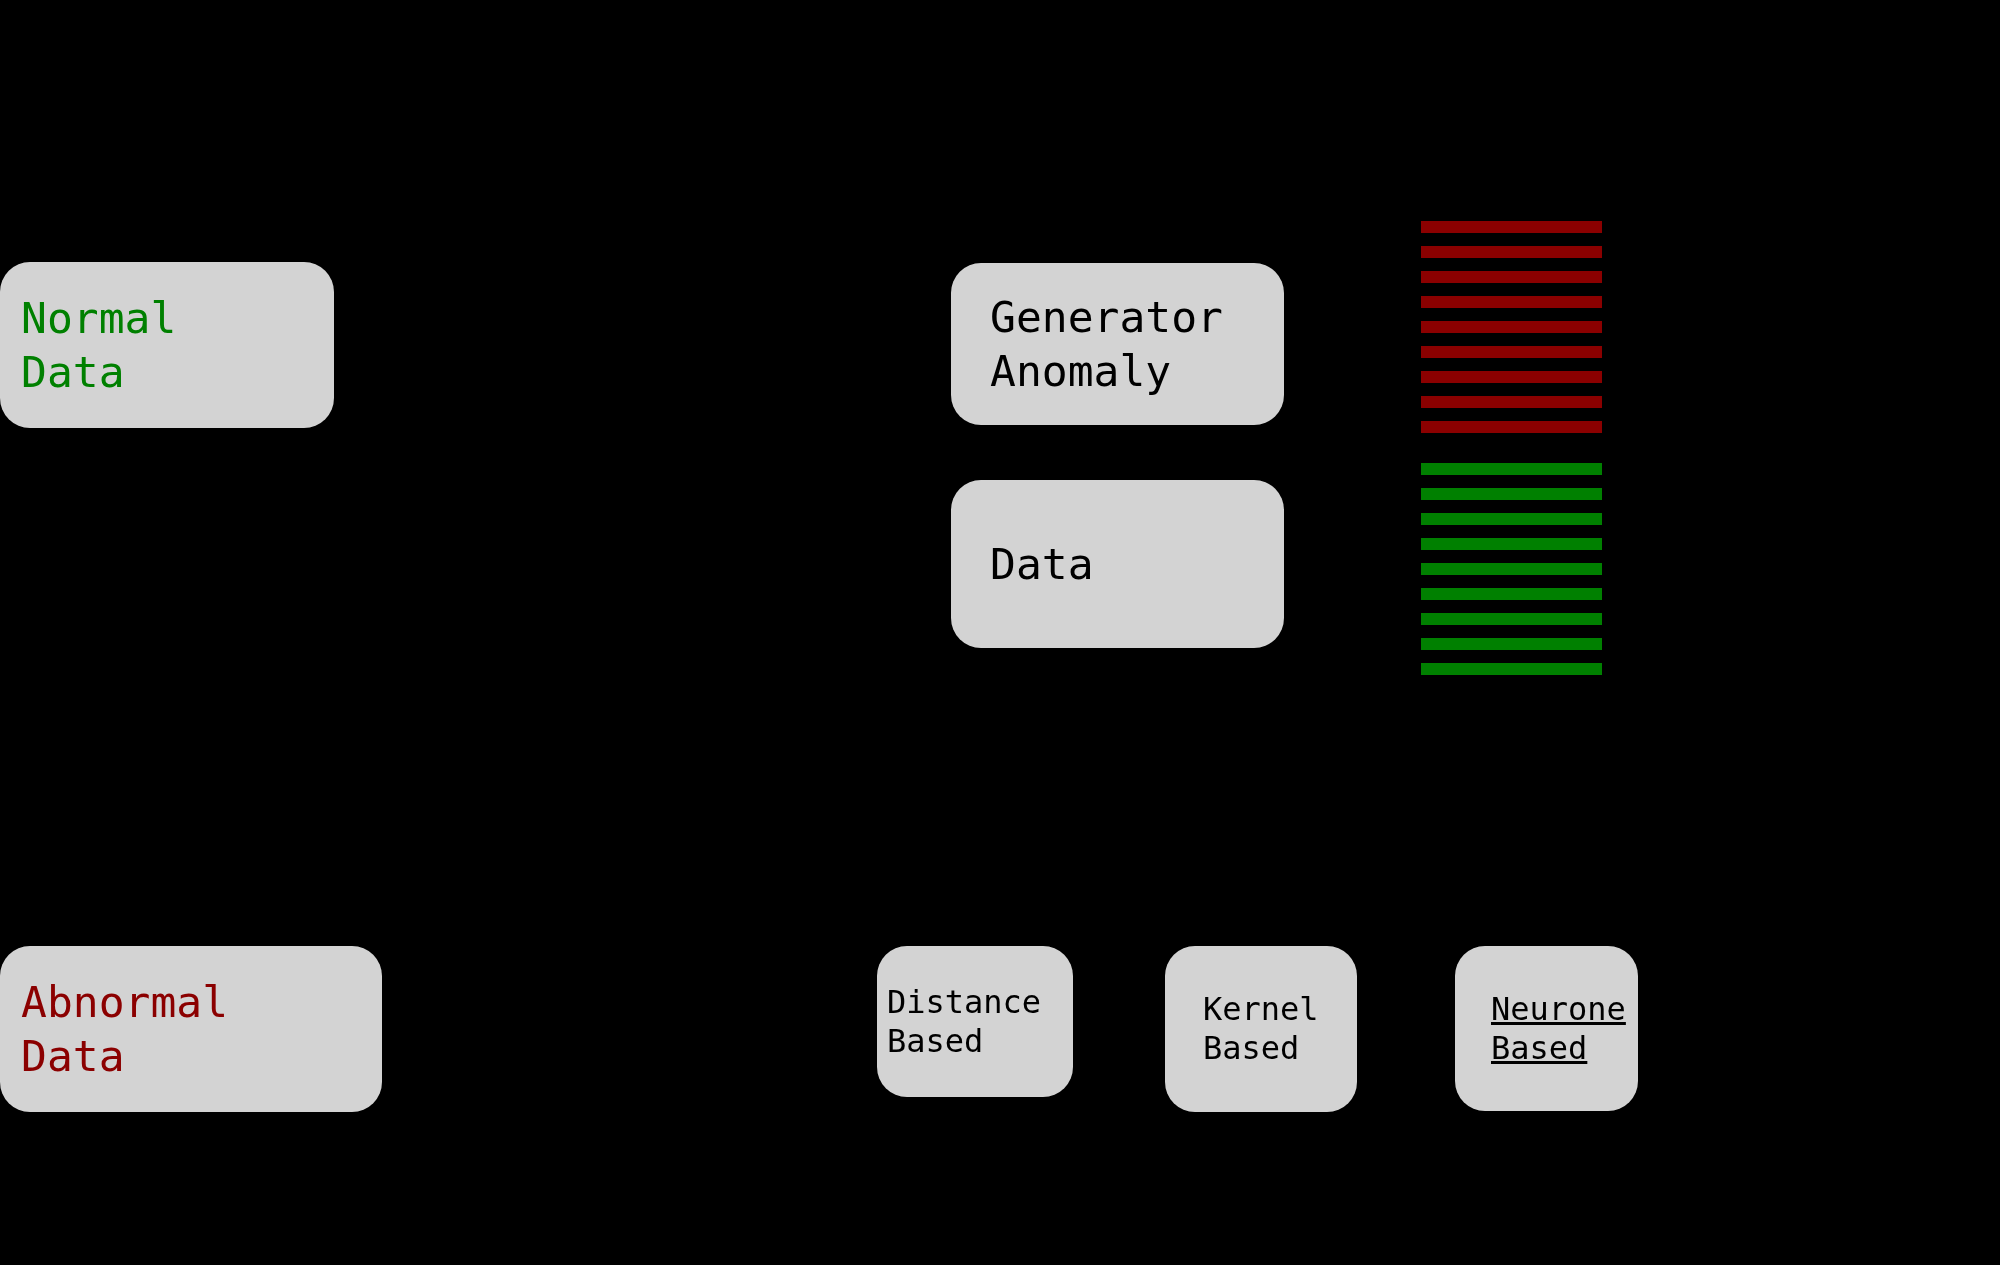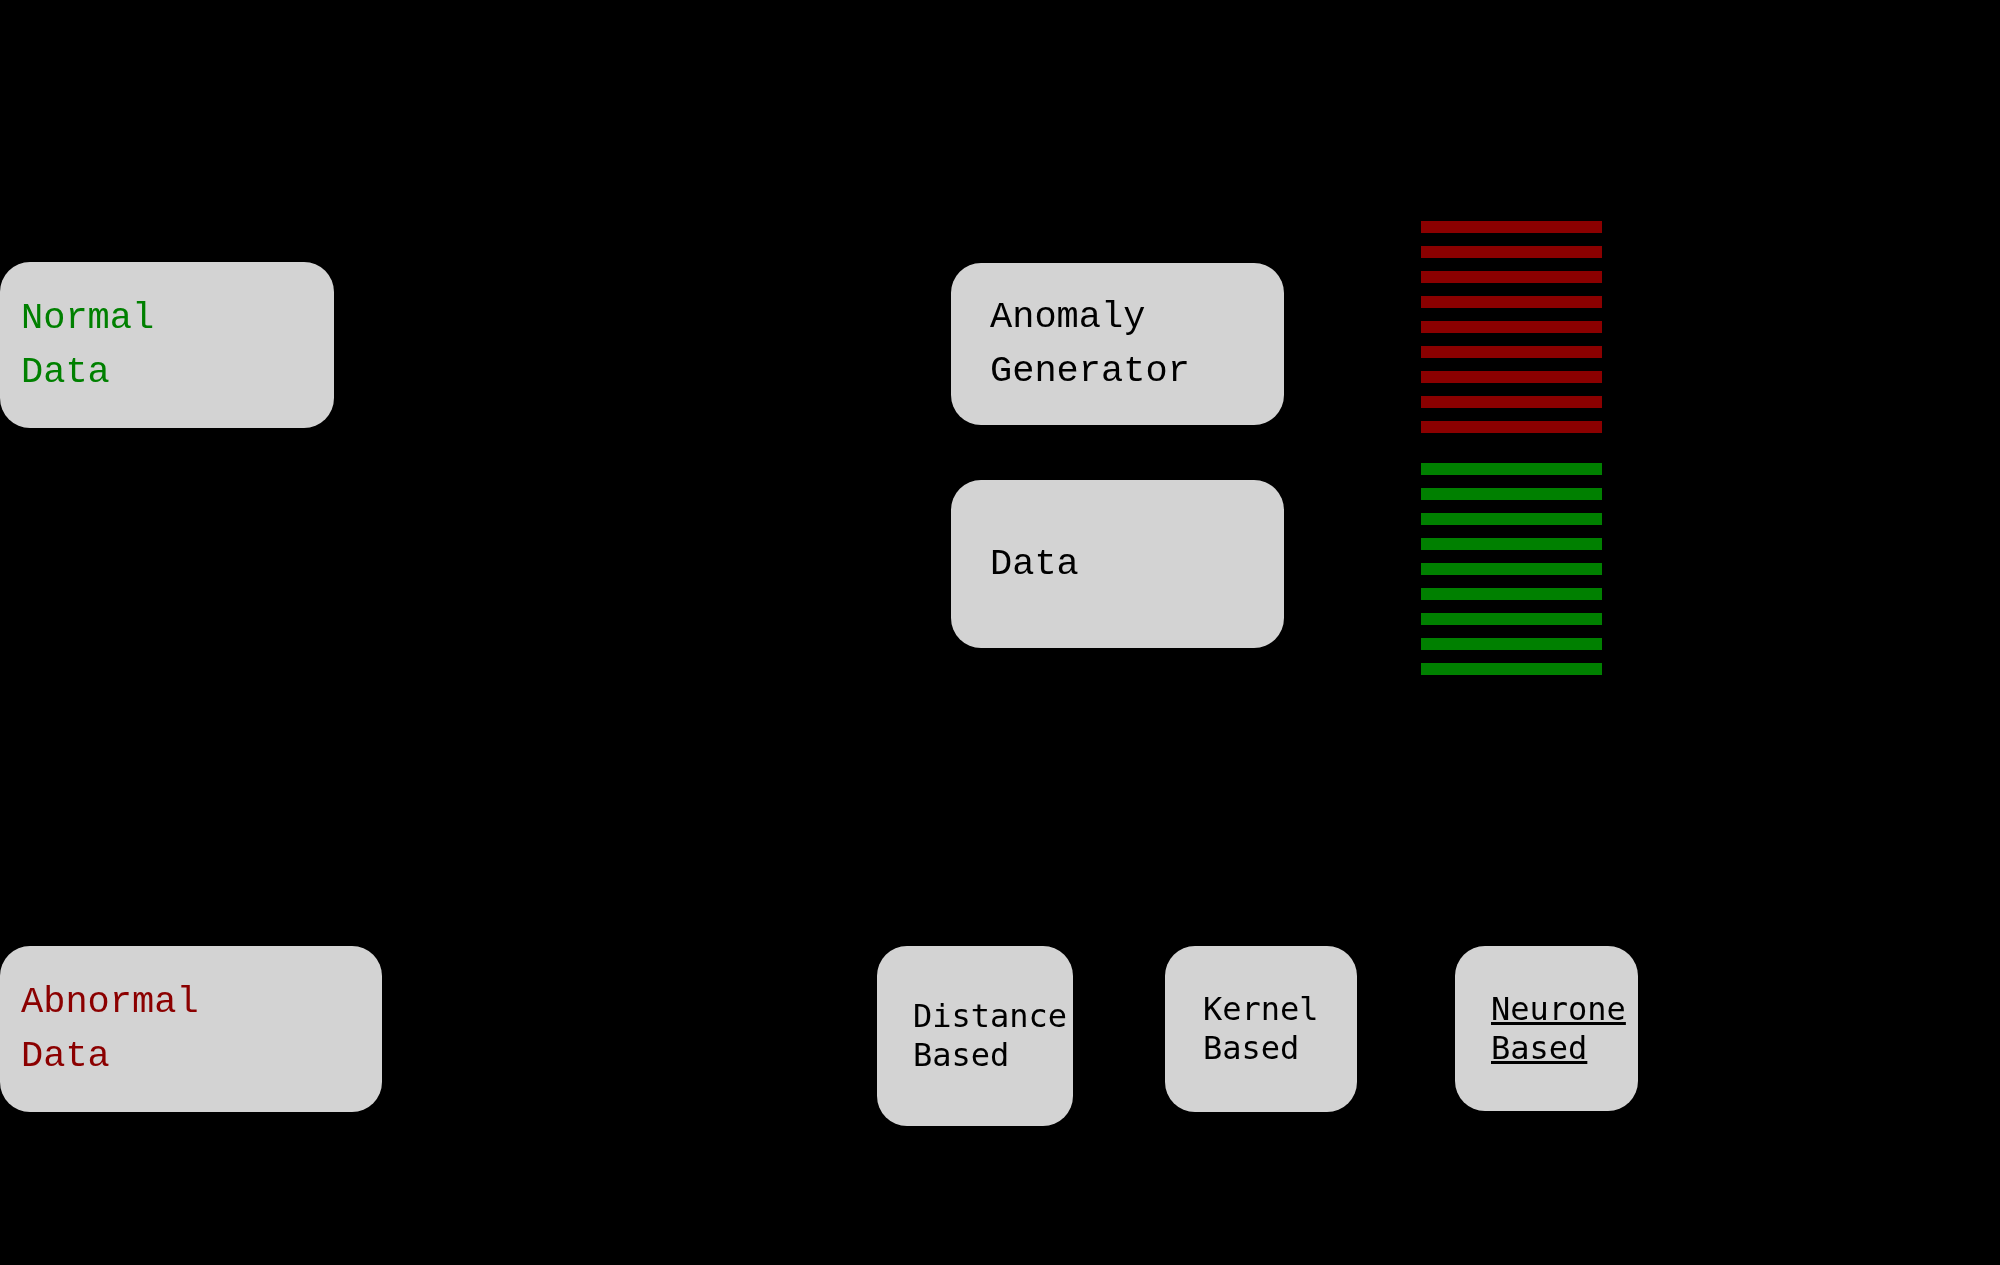--- a/index.html
+++ b/index.html
@@ -20,35 +20,34 @@
     background: #d3d3d3;
     border-radius: 30px;
     display: flex;
     flex-direction: column;
     justify-content: center;
   }
   .node .line {
     white-space: pre;
   }
   .txt-lg .line {
-    font-size: 37px;
+    font-size: 43px;
     line-height: 54px;
     letter-spacing: 0;
-    font-family: Liberation Mono, monospace;
   }
   .txt-sm .line {
     font-size: 32px;
     line-height: 39px;
   }
   
   .b-normal    { left: 0px;    top: 262px; width: 334px; height: 166px; padding-left: 21px; }
   .b-abnormal  { left: 0px;    top: 946px; width: 382px; height: 166px; padding-left: 21px; }
   .b-anomaly   { left: 951px;  top: 263px; width: 333px; height: 162px; padding-left: 39px; }
   .b-augmenter { left: 951px;  top: 480px; width: 333px; height: 168px; padding-left: 39px; }
-  .b-distance  { left: 877px;  top: 946px; width: 196px; height: 180px; padding-left: 36px; }
+  .b-distance  { left: 877px;  top: 946px; width: 196px; height: 151px; padding-left: 10px; }
   .b-kernel    { left: 1165px; top: 946px; width: 192px; height: 166px; padding-left: 38px; }
   .b-neurone   { left: 1455px; top: 946px; width: 183px; height: 165px; padding-left: 36px; text-decoration: underline; }
   
   .node { box-sizing: border-box; }
   
   .stack {
     position: absolute;
     left: 1421px;
     width: 181px;
   }
@@ -69,22 +68,22 @@
     <div class="line">Normal</div>
     <div class="line">Data</div>
   </div>
 
   <div class="node txt-lg b-abnormal" style="color: rgb(139, 0, 0);">
     <div class="line">Abnormal</div>
     <div class="line">Data</div>
   </div>
 
   <div class="node txt-lg b-anomaly" style="color: rgb(0, 0, 0);">
+    <div class="line">Generator</div>
     <div class="line">Anomaly</div>
-    <div class="line">Generator</div>
   </div>
 
   <div class="node txt-lg b-augmenter" style="color: rgb(0, 0, 0);">
     <div class="line">Data</div>
   </div>
 
   <div class="stack stack-abnormal">
       <div class="stripe" style="background: rgb(139, 0, 0);"></div>
       <div class="stripe" style="background: rgb(139, 0, 0);"></div>
       <div class="stripe" style="background: rgb(139, 0, 0);"></div>

